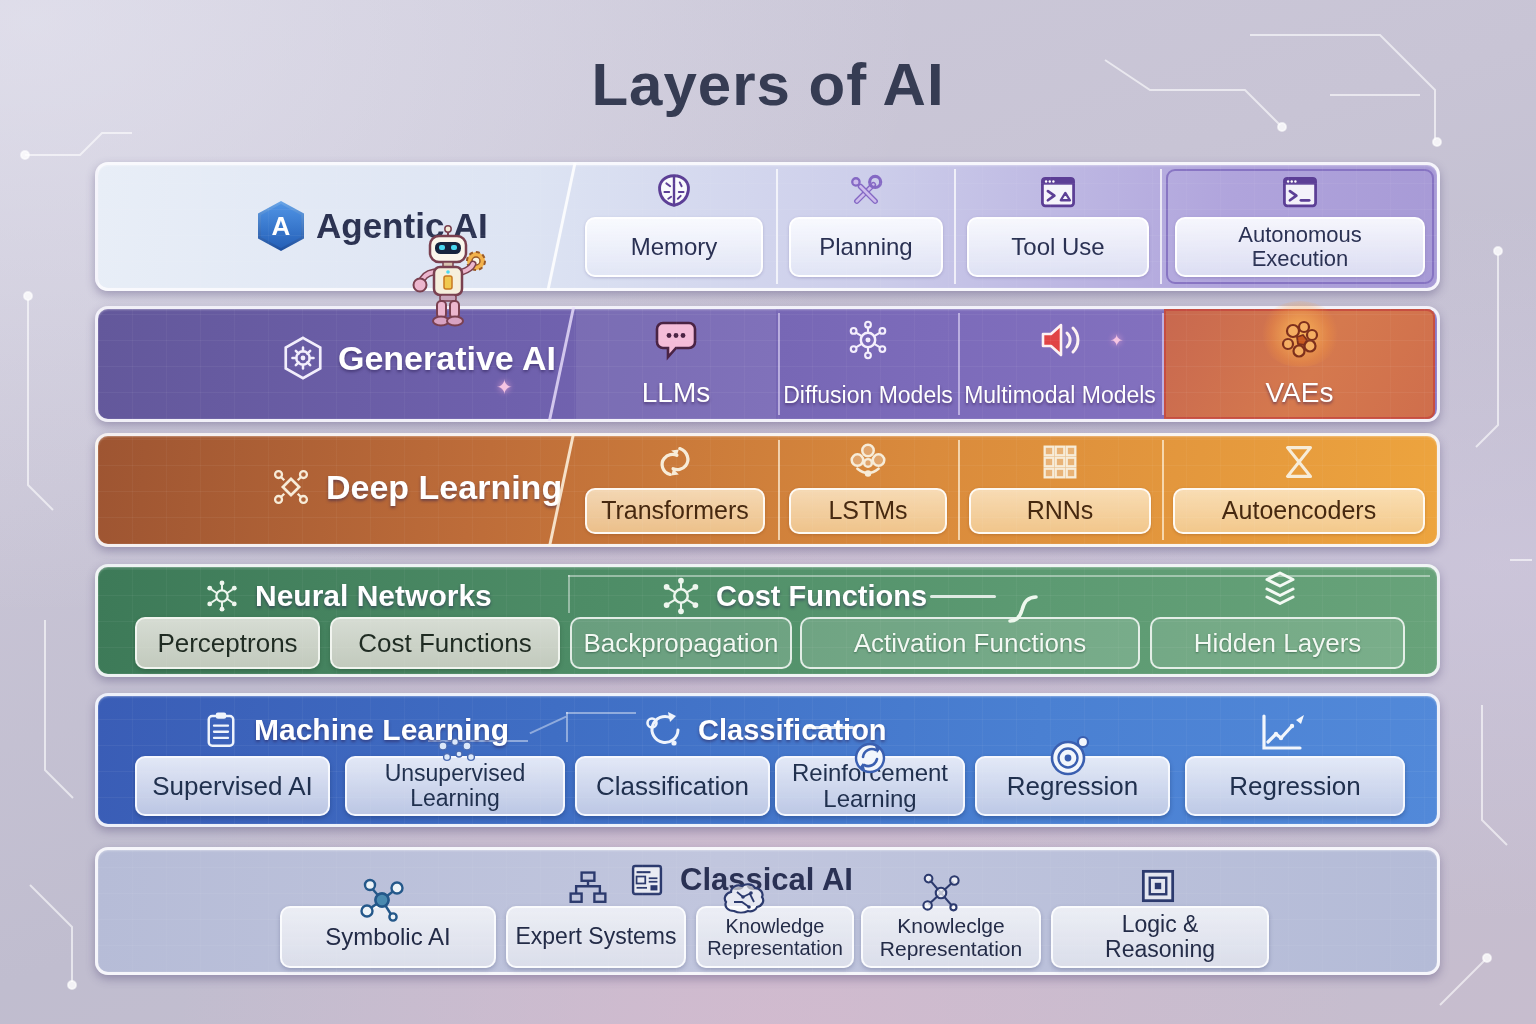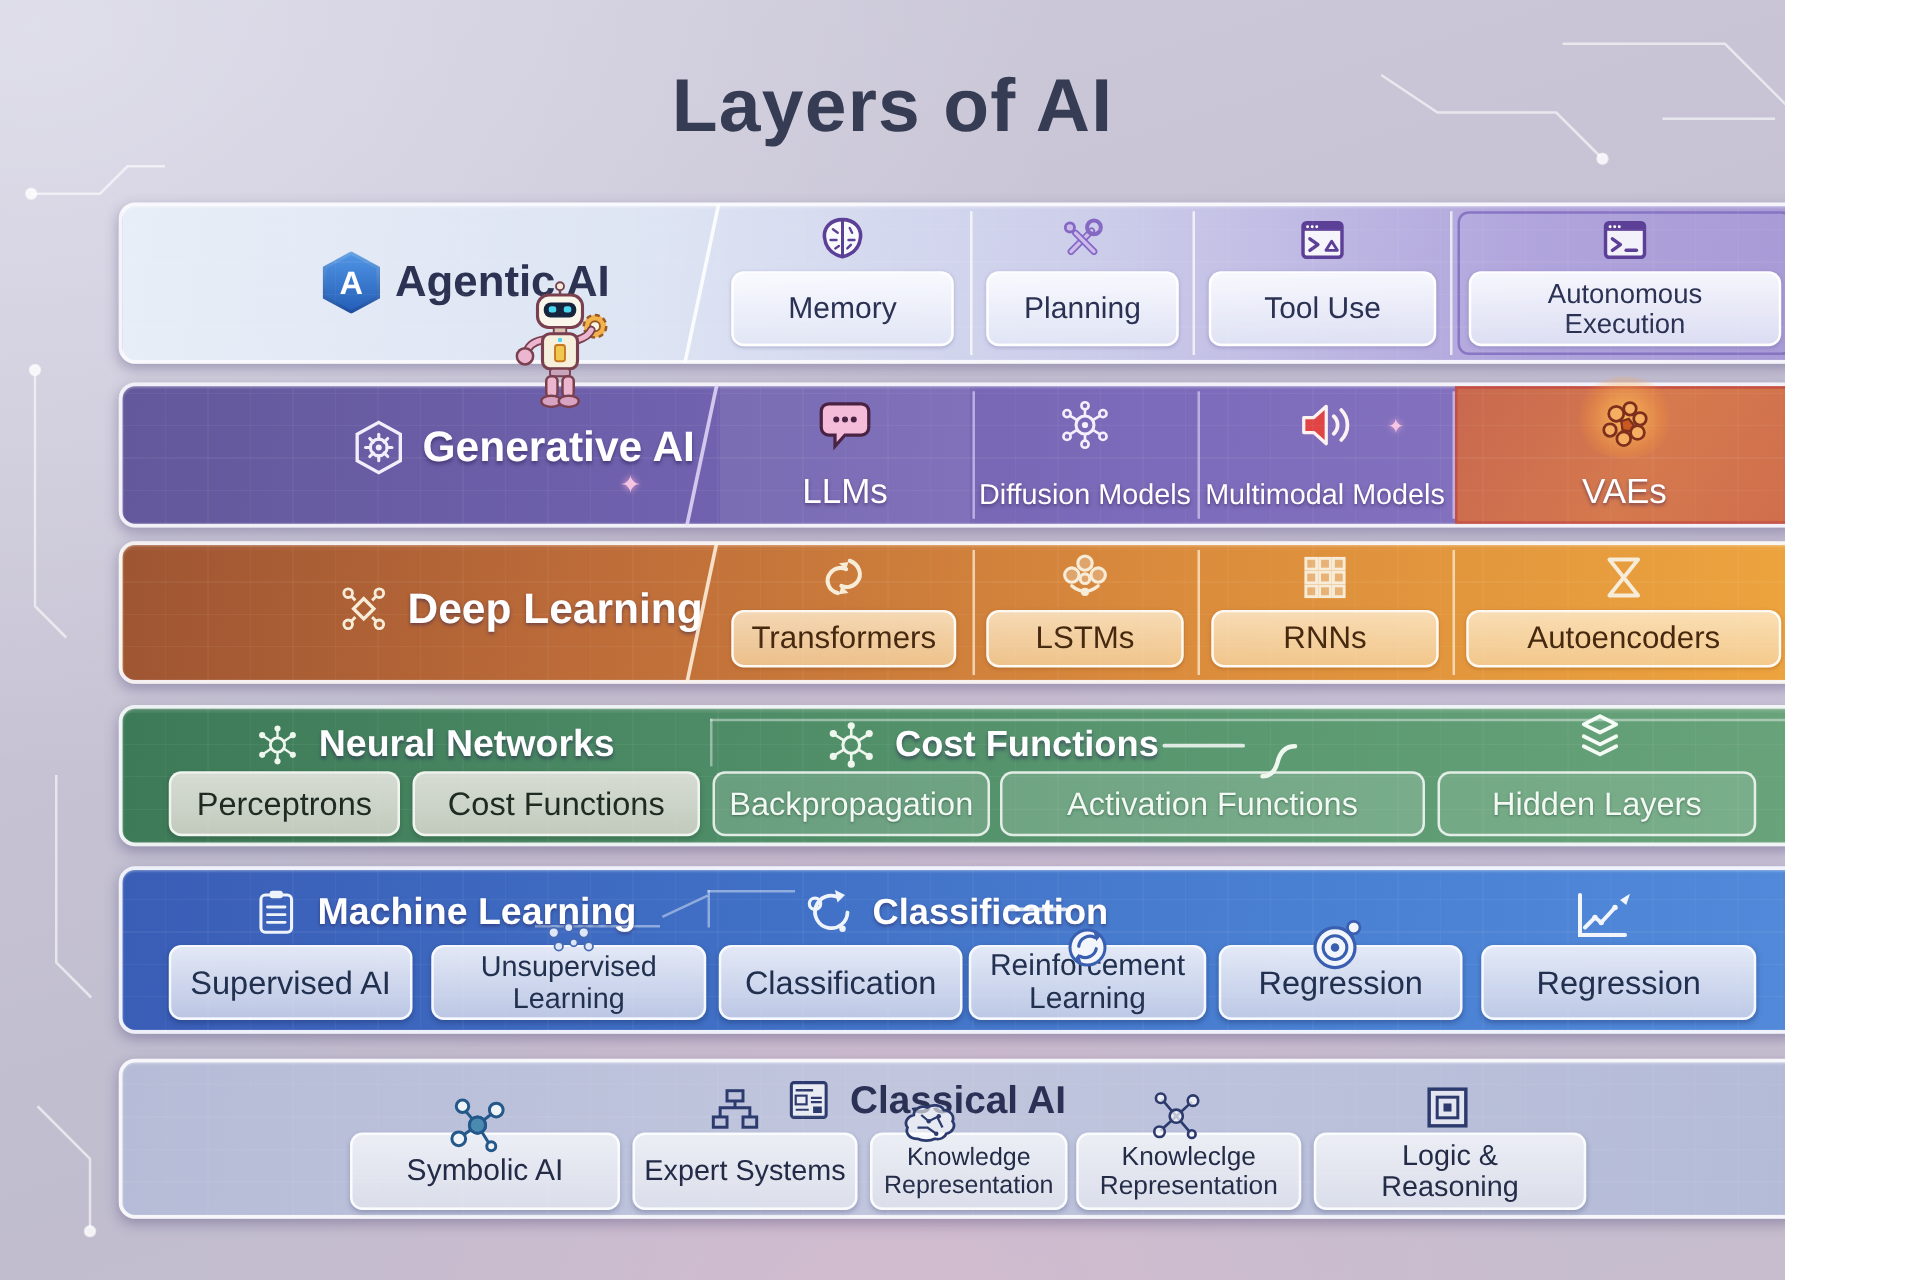--- a/index.html
+++ b/index.html
@@ -1,20 +1,20 @@
 <!DOCTYPE html>
 <html><head>
 <meta charset="utf-8">
 <style>
   * { margin:0; padding:0; box-sizing:border-box; }
   html,body { width:1536px; height:1024px; }
   body { font-family:"Liberation Sans", sans-serif; }
 
   .canvas {
-    position:relative; width:1428px; height:1024px; overflow:hidden;
+    position:relative; width:1536px; height:1024px; overflow:hidden;
     background:
       radial-gradient(ellipse at 50% 110%, rgba(222,184,206,.55), transparent 55%),
       radial-gradient(ellipse at 2% 2%, rgba(238,238,248,.55), transparent 42%),
       radial-gradient(ellipse at 98% 55%, rgba(214,204,228,.5), transparent 45%),
       linear-gradient(163deg,#cdcada 0%,#c8c4d5 34%,#c0bdcf 66%,#c7bdce 100%);
   }
   .bg-deco { position:absolute; inset:0; pointer-events:none; }
 
   .title {
     position:absolute; top:50px; left:0; width:100%; text-align:center;

